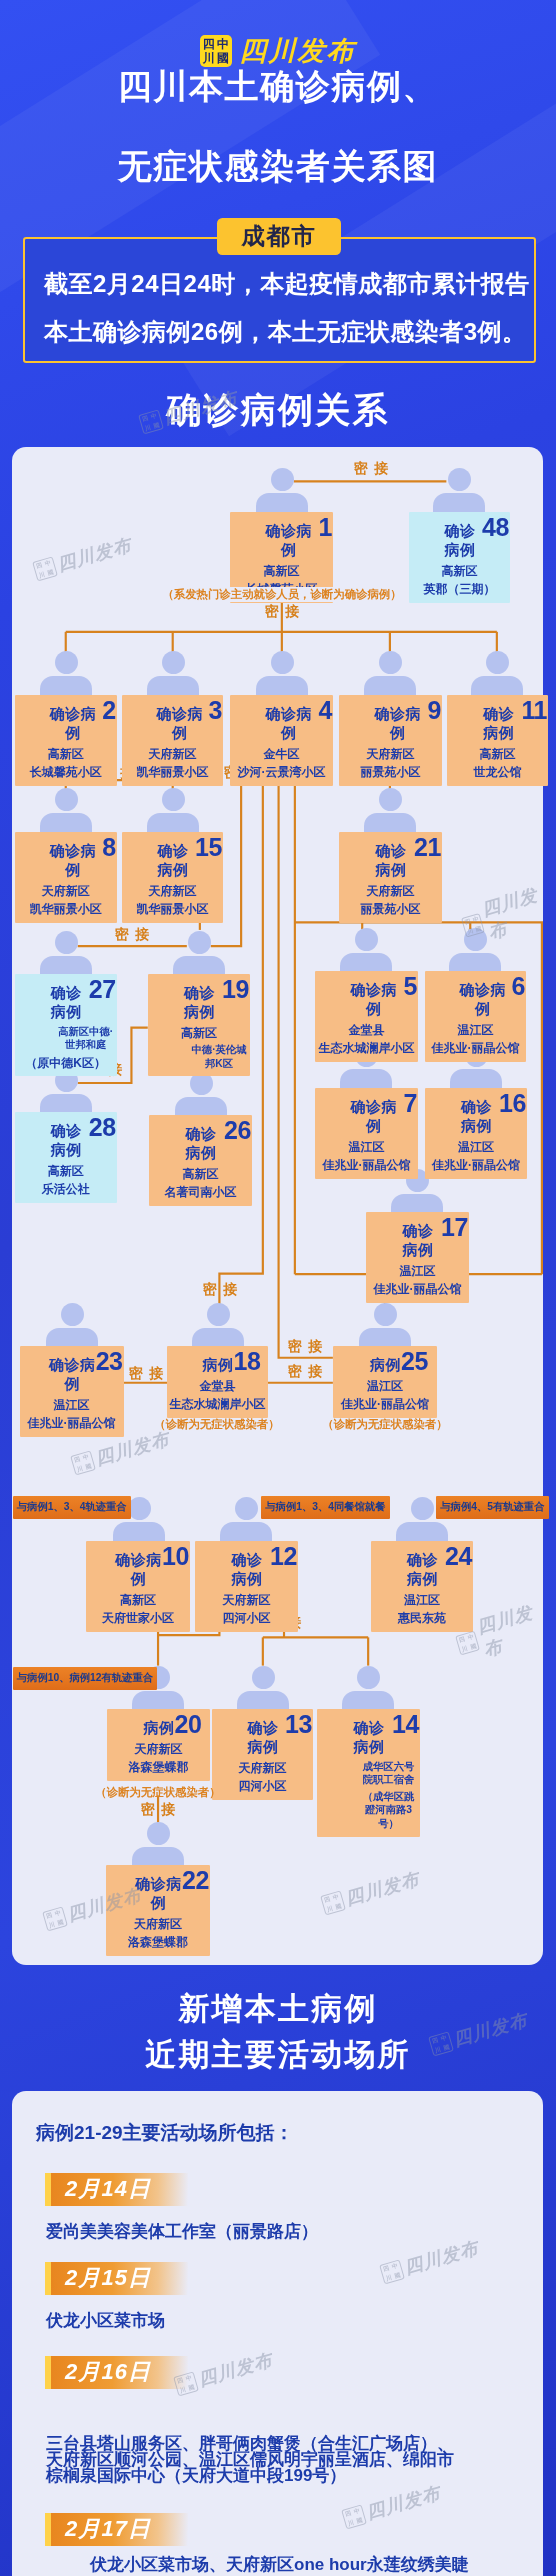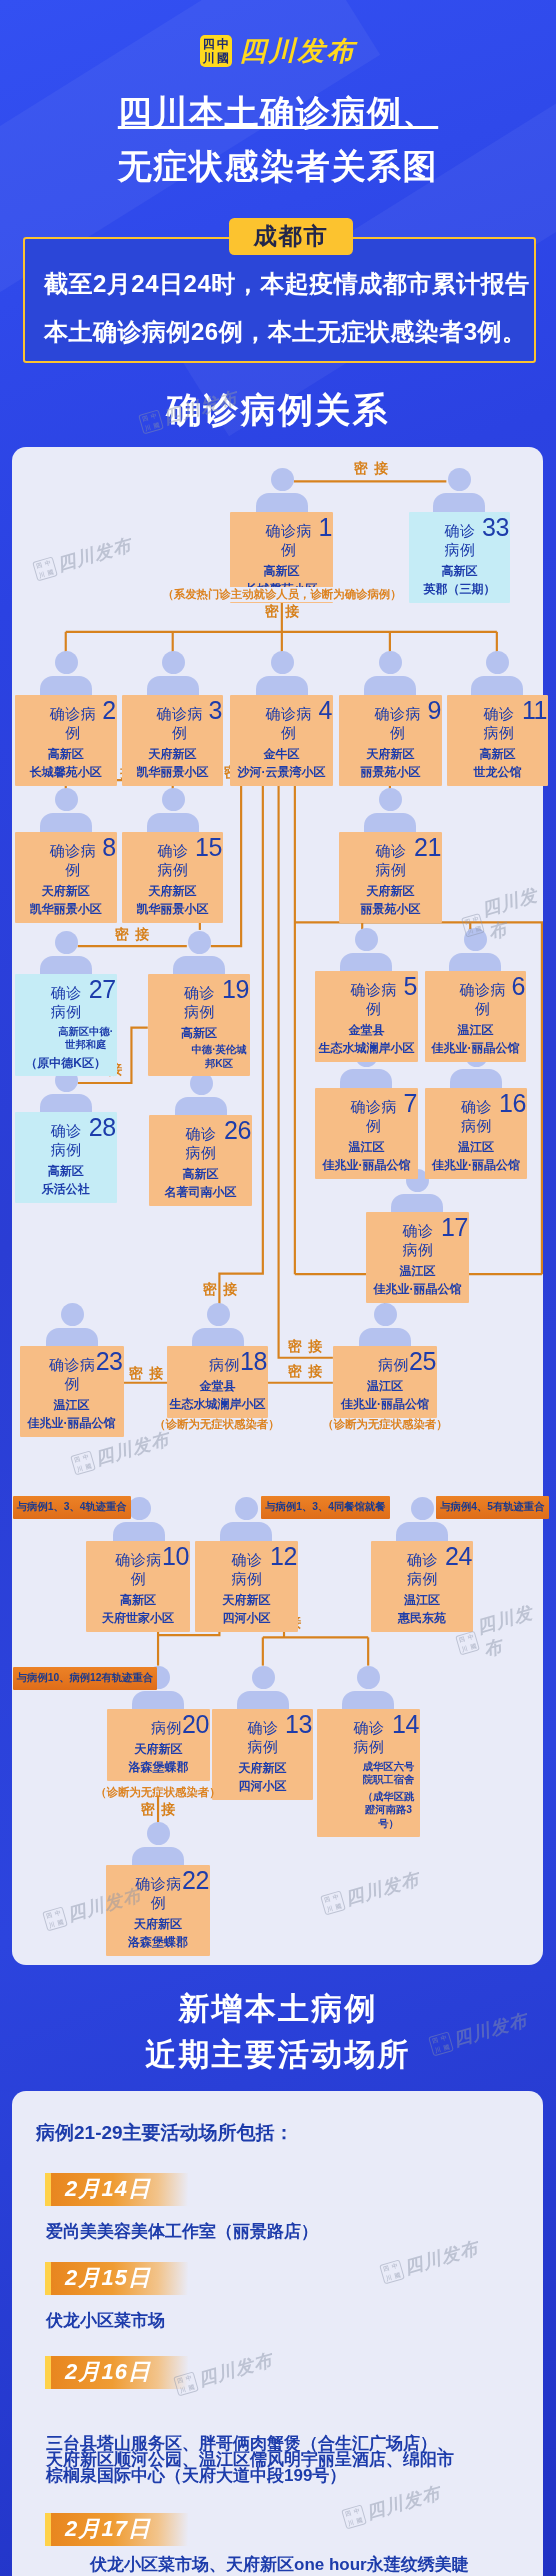--- a/index.html
+++ b/index.html
@@ -10,39 +10,39 @@
 
   
   .logo-row{position:absolute;left:0;top:33px;width:100%;display:flex;justify-content:center;align-items:center;gap:7.6px;}
   .seal{width:31.5px;height:31.5px;background:#ffd91e;border-radius:4.9px;display:grid;grid-template-columns:1fr 1fr;place-items:center;padding:1.6px;box-sizing:border-box;}
   .seal span{color:#1c2a6e;font-size:12px;font-weight:900;line-height:1;}
   .logo-text{color:#ffd91e;font-size:27px;font-weight:900;font-style:italic;letter-spacing:2.2px;}
   .main-title{position:absolute;width:100%;text-align:center;color:#ffffff;font-size:34px;font-weight:900;letter-spacing:1.6px;}
 
   
   .cd-tab{position:absolute;left:217px;top:218px;width:124px;height:37px;background:#fcc32f;border-radius:5.4px;
-    color:#22264a;font-size:23.4px;font-weight:900;text-align:center;line-height:37px;letter-spacing:1.6px;z-index:3;margin-left:12px;}
+    color:#22264a;font-size:23.4px;font-weight:900;text-align:center;line-height:37px;letter-spacing:1.6px;z-index:3;}
   .cd-box{position:absolute;left:23.4px;top:237px;width:513px;height:126px;background:#2b46d8;border:2.2px solid #fcc32f;border-radius:3.3px;box-sizing:border-box;z-index:2;}
   .cd-line{position:absolute;left:44px;color:#fff;font-size:24px;font-weight:900;letter-spacing:0.5px;white-space:nowrap;}
 
   .sec-title{position:absolute;width:100%;text-align:center;color:#fff;font-weight:900;}
 
   
   #panel1{position:absolute;left:12px;top:447px;width:531px;height:1518px;background:#e9ebf8;border-radius:14px;}
   #panel2{position:absolute;left:12px;top:2091px;width:531px;height:485px;background:#e9ebf8;border-radius:14px 14px 0 0;}
   #connectors{position:absolute;left:0;top:0;z-index:1;}
 
   .person{position:absolute;width:52px;z-index:2;}
   .person .head{width:23px;height:23px;background:#b5c2ef;border-radius:50%;margin:0 auto;}
   .person .pbody{width:52px;height:22px;background:#b5c2ef;border-radius:13px 13px 2.2px 2.2px;margin-top:1.6px;}
 
   .case-box{position:absolute;min-height:66px;background:#f7bd85;color:#1d3cab;text-align:center;z-index:3;
     display:flex;flex-direction:column;justify-content:center;gap:2.2px;padding:5.4px 1.1px;box-sizing:border-box;border-radius:1.1px;}
   .case-box.cyan{background:#c5ecf6;}
-  .case-title{display:flex;justify-content:flex-end;align-items:baseline;font-weight:400;padding-left:28px;}
+  .case-title{display:flex;justify-content:center;align-items:baseline;font-weight:700;padding-left:28px;}
   .case-label{font-size:15px;letter-spacing:0.5px;}
   .case-num{font-size:25px;line-height:.85;letter-spacing:-0.5px;}
   .case-line{font-size:12px;font-weight:900;line-height:1.35;}
   .case-line.small{font-size:10.3px;padding-left:40px;}
 
   .contact{position:absolute;transform:translate(-50%,-50%);color:#d7821e;font-size:14px;font-weight:900;letter-spacing:6.5px;white-space:nowrap;z-index:2;text-indent:6.5px;}
   .note{position:absolute;transform:translateX(-50%);color:#dd8320;font-size:11.4px;font-weight:700;white-space:nowrap;z-index:3;}
   .note.bg{background:#e9ebf8;padding:0 3.3px;}
   .tag{position:absolute;background:linear-gradient(180deg,#ec8226,#df6d19);color:#1c3a8c;font-size:10.3px;font-weight:900;
     padding:4.3px 4.3px;white-space:nowrap;z-index:4;border-radius:1.1px;}
@@ -68,21 +68,21 @@
 
   <div class="logo-row">
     <div class="seal">
       <span>四</span>
       <span>中</span>
       <span>川</span>
       <span>國</span>
     </div>
     <div class="logo-text">四川发布</div>
   </div>
-  <div class="main-title" style="top:90px;text-decoration:underline;">四川本土确诊病例、</div>
+  <div class="main-title" style="top:64px;">四川本土确诊病例、</div>
   <div class="main-title" style="top:144px;">无症状感染者关系图</div>
 
   <div class="cd-tab">成都市</div>
   <div class="cd-box"></div>
   <div class="cd-line" style="top:268px;z-index:3;">截至2月24日24时，本起疫情成都市累计报告</div>
   <div class="cd-line" style="top:316px;z-index:3;">本土确诊病例26例，本土无症状感染者3例。</div>
 
   <div class="sec-title" style="top:387px;font-size:35px;letter-spacing:2.2px;">确诊病例关系</div>
 
   <div id="panel1">
@@ -135,21 +135,21 @@
           <div class="case-line">高新区</div>
           <div class="case-line">长城馨苑小区</div>
         </div>
         <div class="person" style="left: 421px; top: 21px;">
           <div class="head"></div>
           <div class="pbody"></div>
         </div>
         <div class="case-box cyan" style="left: 397px; top: 65px; width: 101px;">
           <div class="case-title">
             <div class="case-label">确诊病例</div>
-            <div class="case-num">33</div>
+            <div class="case-num">48</div>
           </div>
           <div class="case-line">高新区</div>
           <div class="case-line">英郡（三期）</div>
         </div>
         <div class="person" style="left: 28px; top: 204px;">
           <div class="head"></div>
           <div class="pbody"></div>
         </div>
         <div class="case-box" style="left: 2.7px; top: 248px; width: 102px;">
           <div class="case-title">

